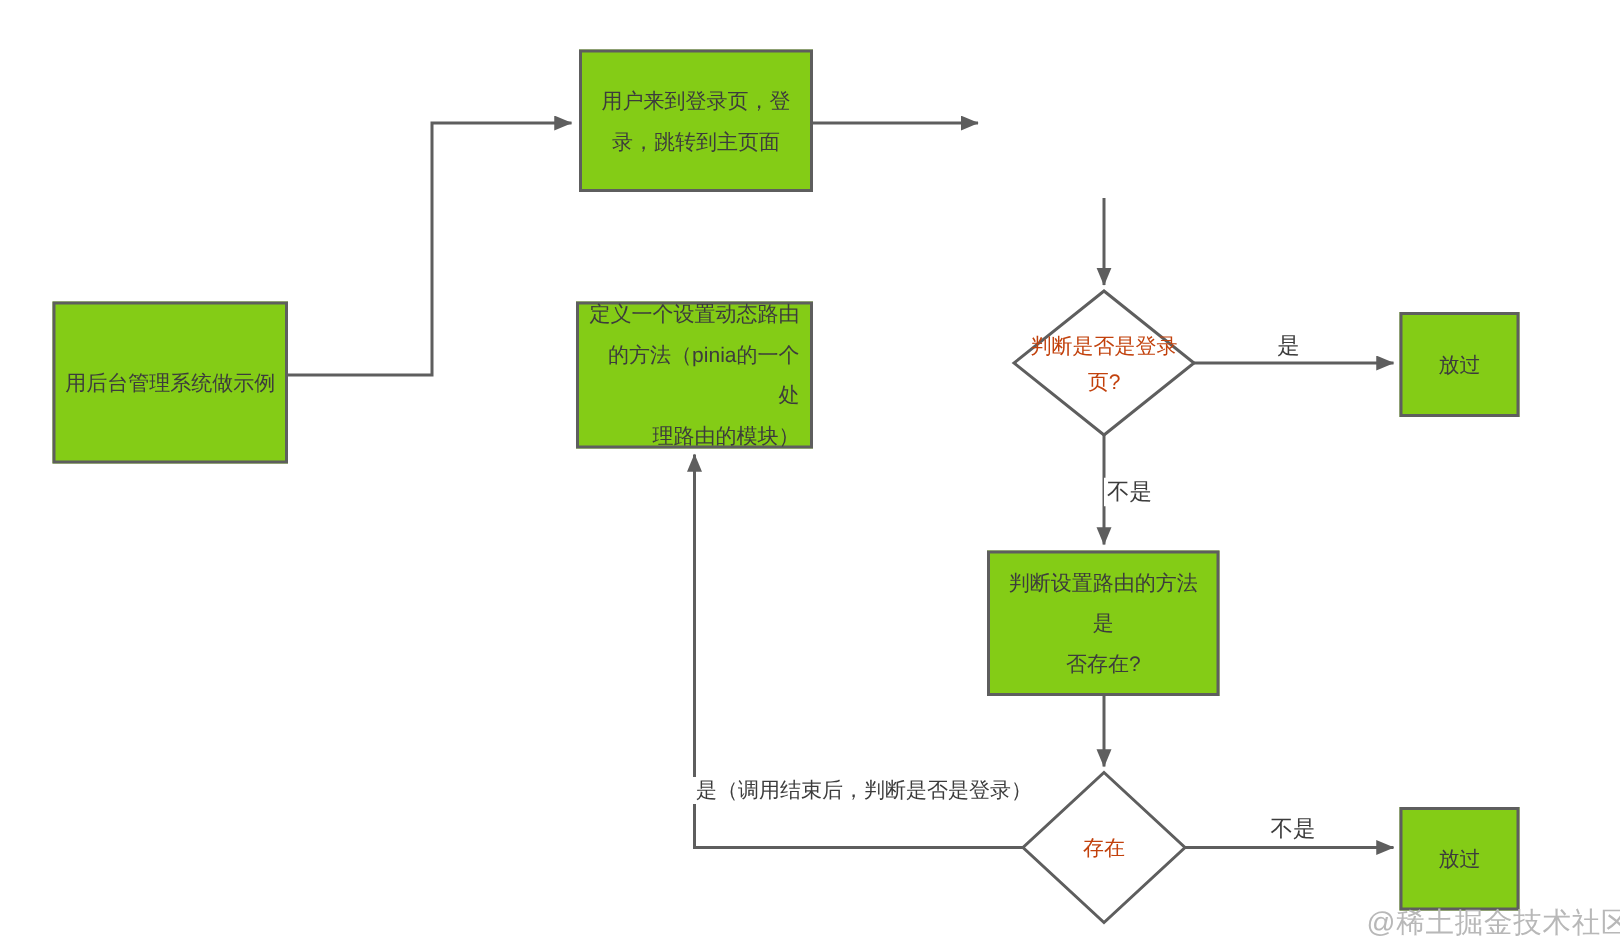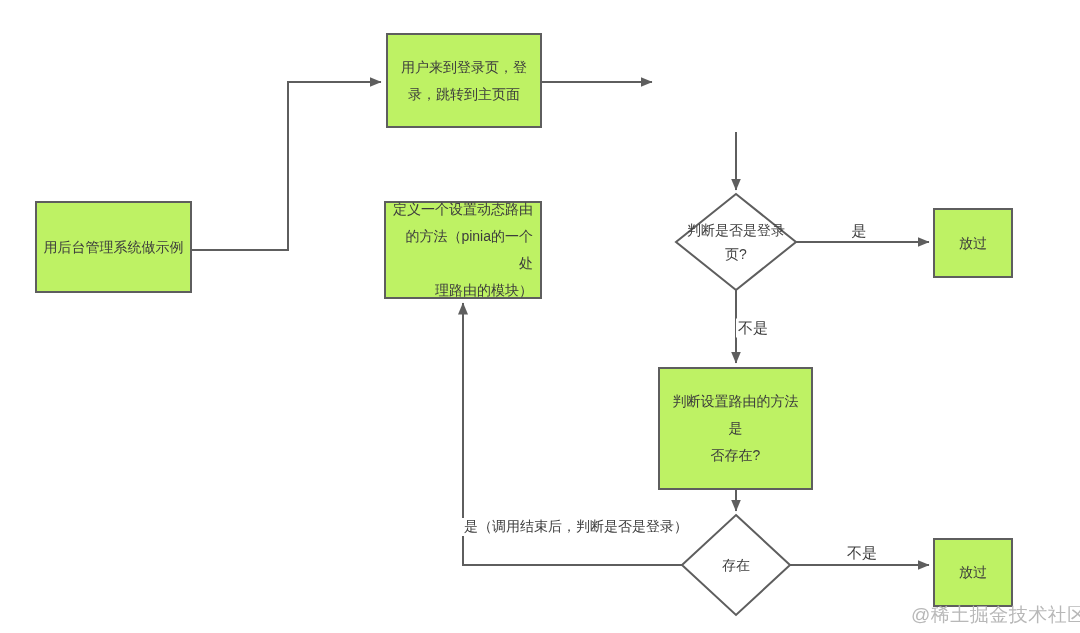--- a/index.html
+++ b/index.html
@@ -19,40 +19,40 @@
     position: absolute;
     left: 0;
     top: 0;
     width: 1080px;
     height: 633px;
   }
   .node {
     position: absolute;
     box-sizing: border-box;
     border: 2px solid #5e5e5e;
-    background: #bef264;
+    background: #84cc16;
     display: flex;
     align-items: center;
     justify-content: center;
     text-align: center;
     white-space: pre-line;
     font-size: 14px;
     line-height: 27px;
     color: #3c3c3c;
   }
   .diamond-text {
     position: absolute;
     display: flex;
     align-items: center;
     justify-content: center;
     text-align: center;
     white-space: pre-line;
     font-size: 14px;
     line-height: 24px;
-    color: #404040;
+    color: #c2410c;
     pointer-events: none;
   }
   .edge-label {
     position: absolute;
     transform: translate(-50%, -50%);
     font-size: 15px;
     color: #3c3c3c;
     white-space: nowrap;
     background: #ffffff;
     padding: 0 2px;
@@ -61,25 +61,25 @@
     font-size: 14px;
   }
   .watermark {
     position: absolute;
     font-size: 19px;
     color: #b8b8b8;
     white-space: nowrap;
     letter-spacing: 0.5px;
   }
   
-  .n-example      { left: 35px;  top: 201px; width: 157px; height: 92px; text-align: center; }
+  .n-example      { left: 35px;  top: 201px; width: 157px; height: 108px; text-align: center; }
   .n-login        { left: 386px; top: 33px;  width: 156px; height: 95px; padding: 0 11px; }
   .n-intercept    { left: 657px; top: 33px;  width: 157px; height: 99px; padding: 0 6px; }
   .n-pass-top     { left: 933px; top: 208px; width: 80px;  height: 70px; }
-  .n-check-method { left: 658px; top: 367px; width: 155px; height: 123px; padding: 0 6px; }
+  .n-check-method { left: 658px; top: 367px; width: 155px; height: 97px; padding: 0 6px; }
   .n-pass-bottom  { left: 933px; top: 538px; width: 80px;  height: 69px; }
   .n-define       { left: 384px; top: 201px; width: 158px; height: 98px; padding: 0 7px; text-align: right; }
   .t-is-login     { left: 661px; top: 212px; width: 150px; height: 60px; }
   .t-exists       { left: 686px; top: 540px; width: 100px; height: 50px; }
   .l-yes-top      { left: 859px; top: 231px; }
   .l-no-top       { left: 753px; top: 328px; }
   .l-no-bottom    { left: 862px; top: 553px; }
   .l-yes-delete   { left: 576px; top: 527px; }
   .wm             { left: 911px; top: 602px; }
 </style>

